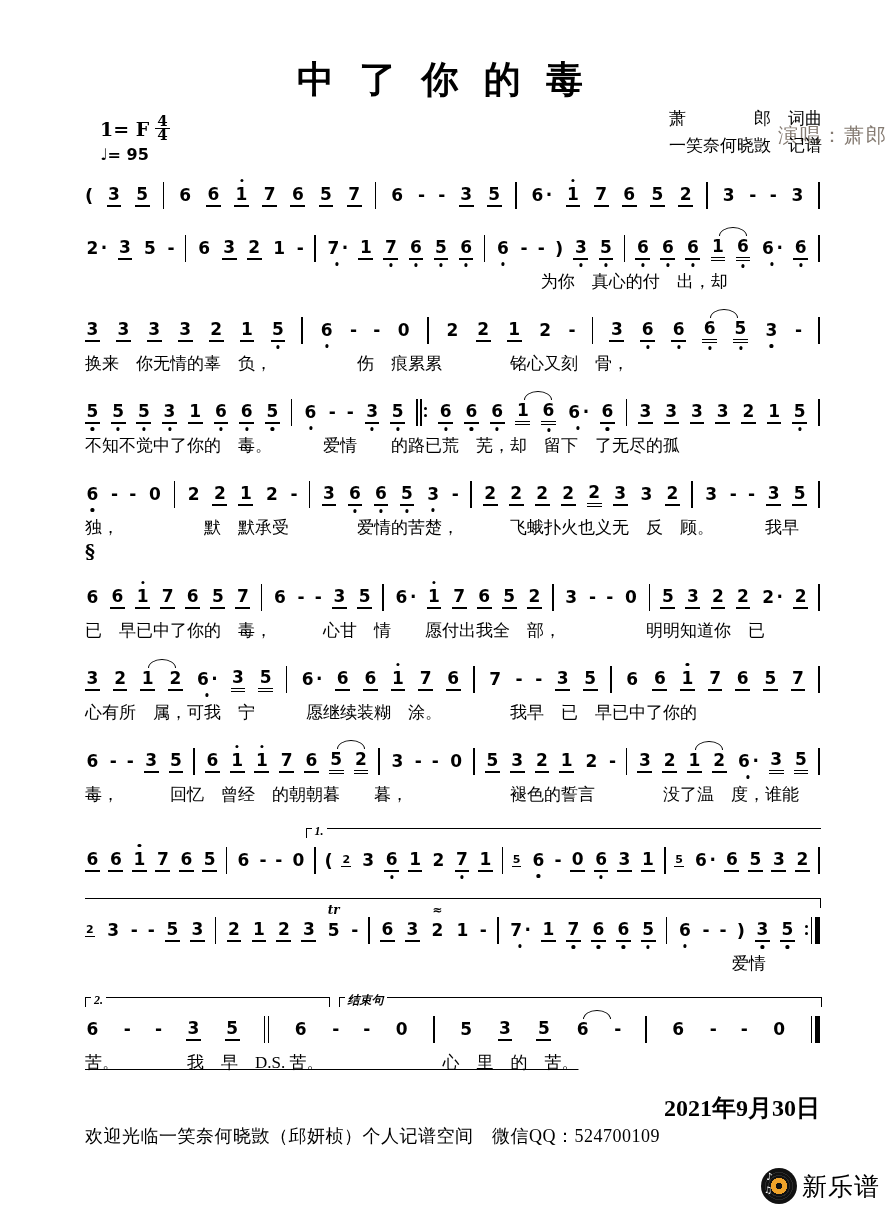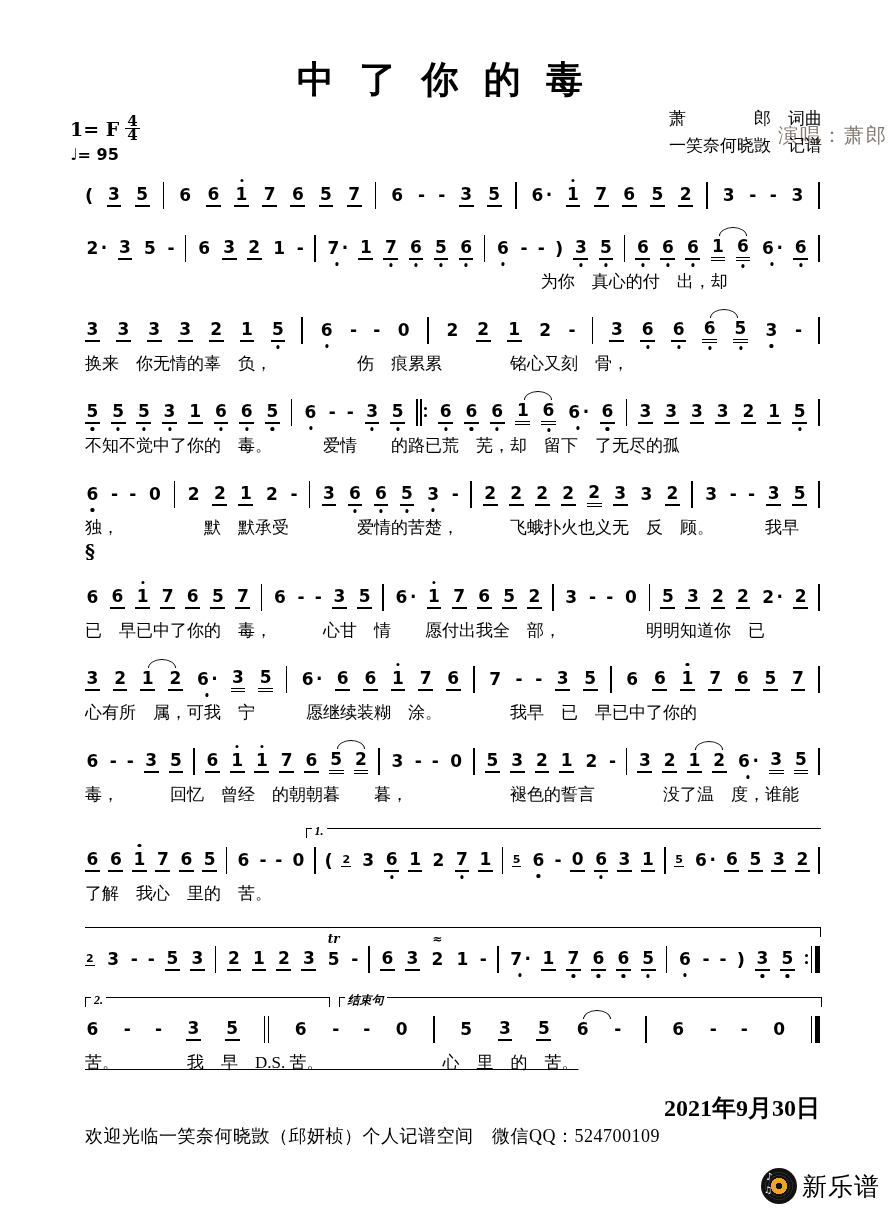--- a/index.html
+++ b/index.html
@@ -4,21 +4,21 @@
 <style>
   html,body{margin:0;padding:0;background:#e8e8e8;}
   .page{width:888px;height:1216px;background:#ffffff;position:relative;margin:0 auto;
         font-family:"Liberation Serif",serif;color:#000;overflow:hidden;}
   .title{position:absolute;top:55px;left:0;right:0;text-align:center;
          font-size:37px;font-weight:bold;letter-spacing:8px;}
   .performer{position:absolute;top:122px;left:10px;right:0;text-align:right;
              font-size:20px;color:var(--perf,#857b72);letter-spacing:2px;}
   .credits{position:absolute;top:105px;right:66px;font-size:17px;line-height:27px;
            text-align:center;white-space:pre;}
-  .keyinfo{position:absolute;top:115px;left:70px;font-weight:bold;
+  .keyinfo{position:absolute;top:115px;left:100px;font-weight:bold;
            font-family:"DejaVu Serif",serif;font-size:19px;line-height:26px;}
   .keyrow{display:flex;align-items:center;gap:6px;}
   .fr{display:inline-flex;flex-direction:column;align-items:center;
       font-size:15px;line-height:13px;font-weight:bold;font-family:"DejaVu Serif",serif;}
   .fr .ft{border-bottom:1.5px solid #000;padding:0 2px;}
   .tempo{font-family:"DejaVu Sans",sans-serif;font-size:16px;font-weight:bold;}
   .score{position:absolute;left:85px;right:68px;top:178px;}
   .blk{margin-bottom:19px;}
   .brkrow{position:relative;height:15px;margin-bottom:2px;}
   .brk{position:absolute;top:2px;height:9px;border-top:1.6px solid #000;}
@@ -503,21 +503,20 @@
           <span class="grace">5</span>
           <span class="n"><span class="g">6</span><span class="aug">·</span></span>
           <span class="n u"><span class="g">6</span></span>
           <span class="n u"><span class="g">5</span></span>
           <span class="n u"><span class="g">3</span></span>
           <span class="n u"><span class="g">2</span></span>
           <span class="bar">
             <span class="bl"></span>
           </span>
         </div>
-        <div class="lyrics" style="padding-left: 0%;">了解　我心　里的　苦。</div>
       </div>
       <div class="blk">
         <div class="brkrow">
           <div class="brk tr2" style="left: 0%; width: 100%;"></div>
         </div>
         <div class="notes">
           <span class="grace">2</span>
           <span class="n"><span class="g">3</span></span>
           <span class="dash">-</span>
           <span class="dash">-</span>
@@ -560,20 +559,21 @@
           <span class="n ob u"><span class="g">5</span></span>
           <span class="bar">
             <span class="bd">
               <i></i>
               <i></i>
             </span>
             <span class="bl"></span>
             <span class="bl th"></span>
           </span>
         </div>
+        <div class="lyrics" style="padding-left: 88%;">爱情</div>
       </div>
       <div class="blk">
         <div class="brkrow">
           <div class="brk tl tr2" style="left: 0%; width: 33%;">
             <span class="lb">2.</span>
           </div>
           <div class="brk tl tr2" style="left: 34.5%; width: 65.5%;">
             <span class="lb">结束句</span>
           </div>
         </div>

